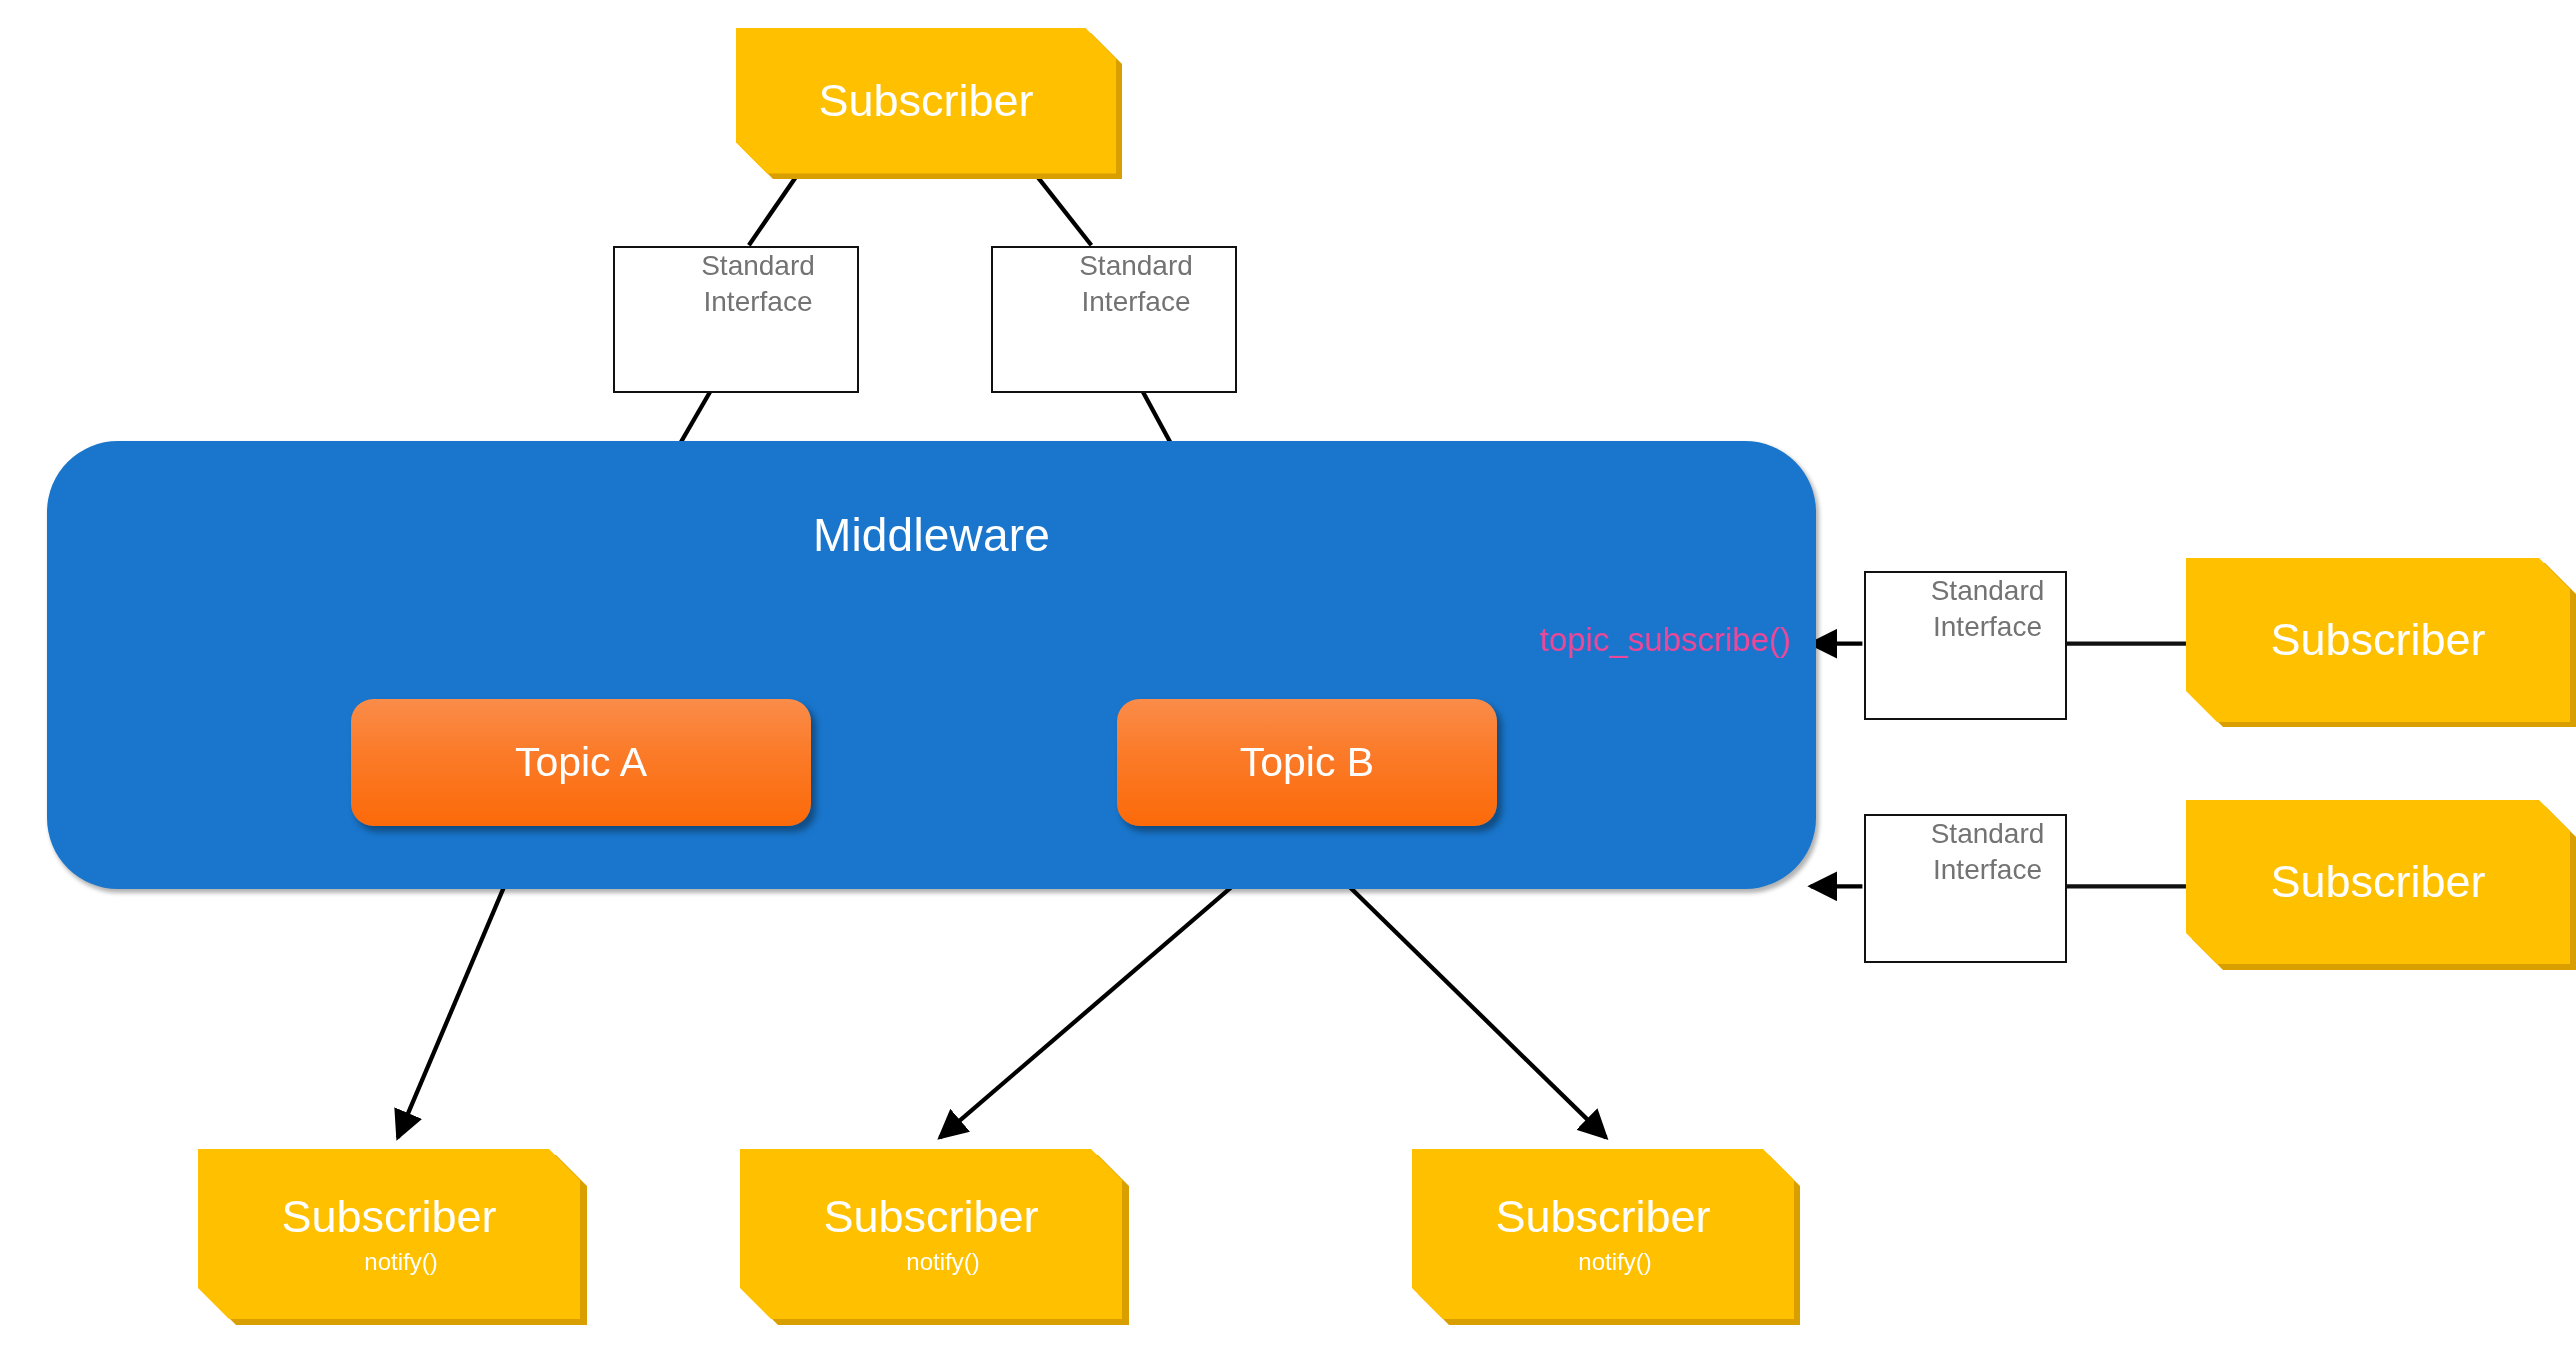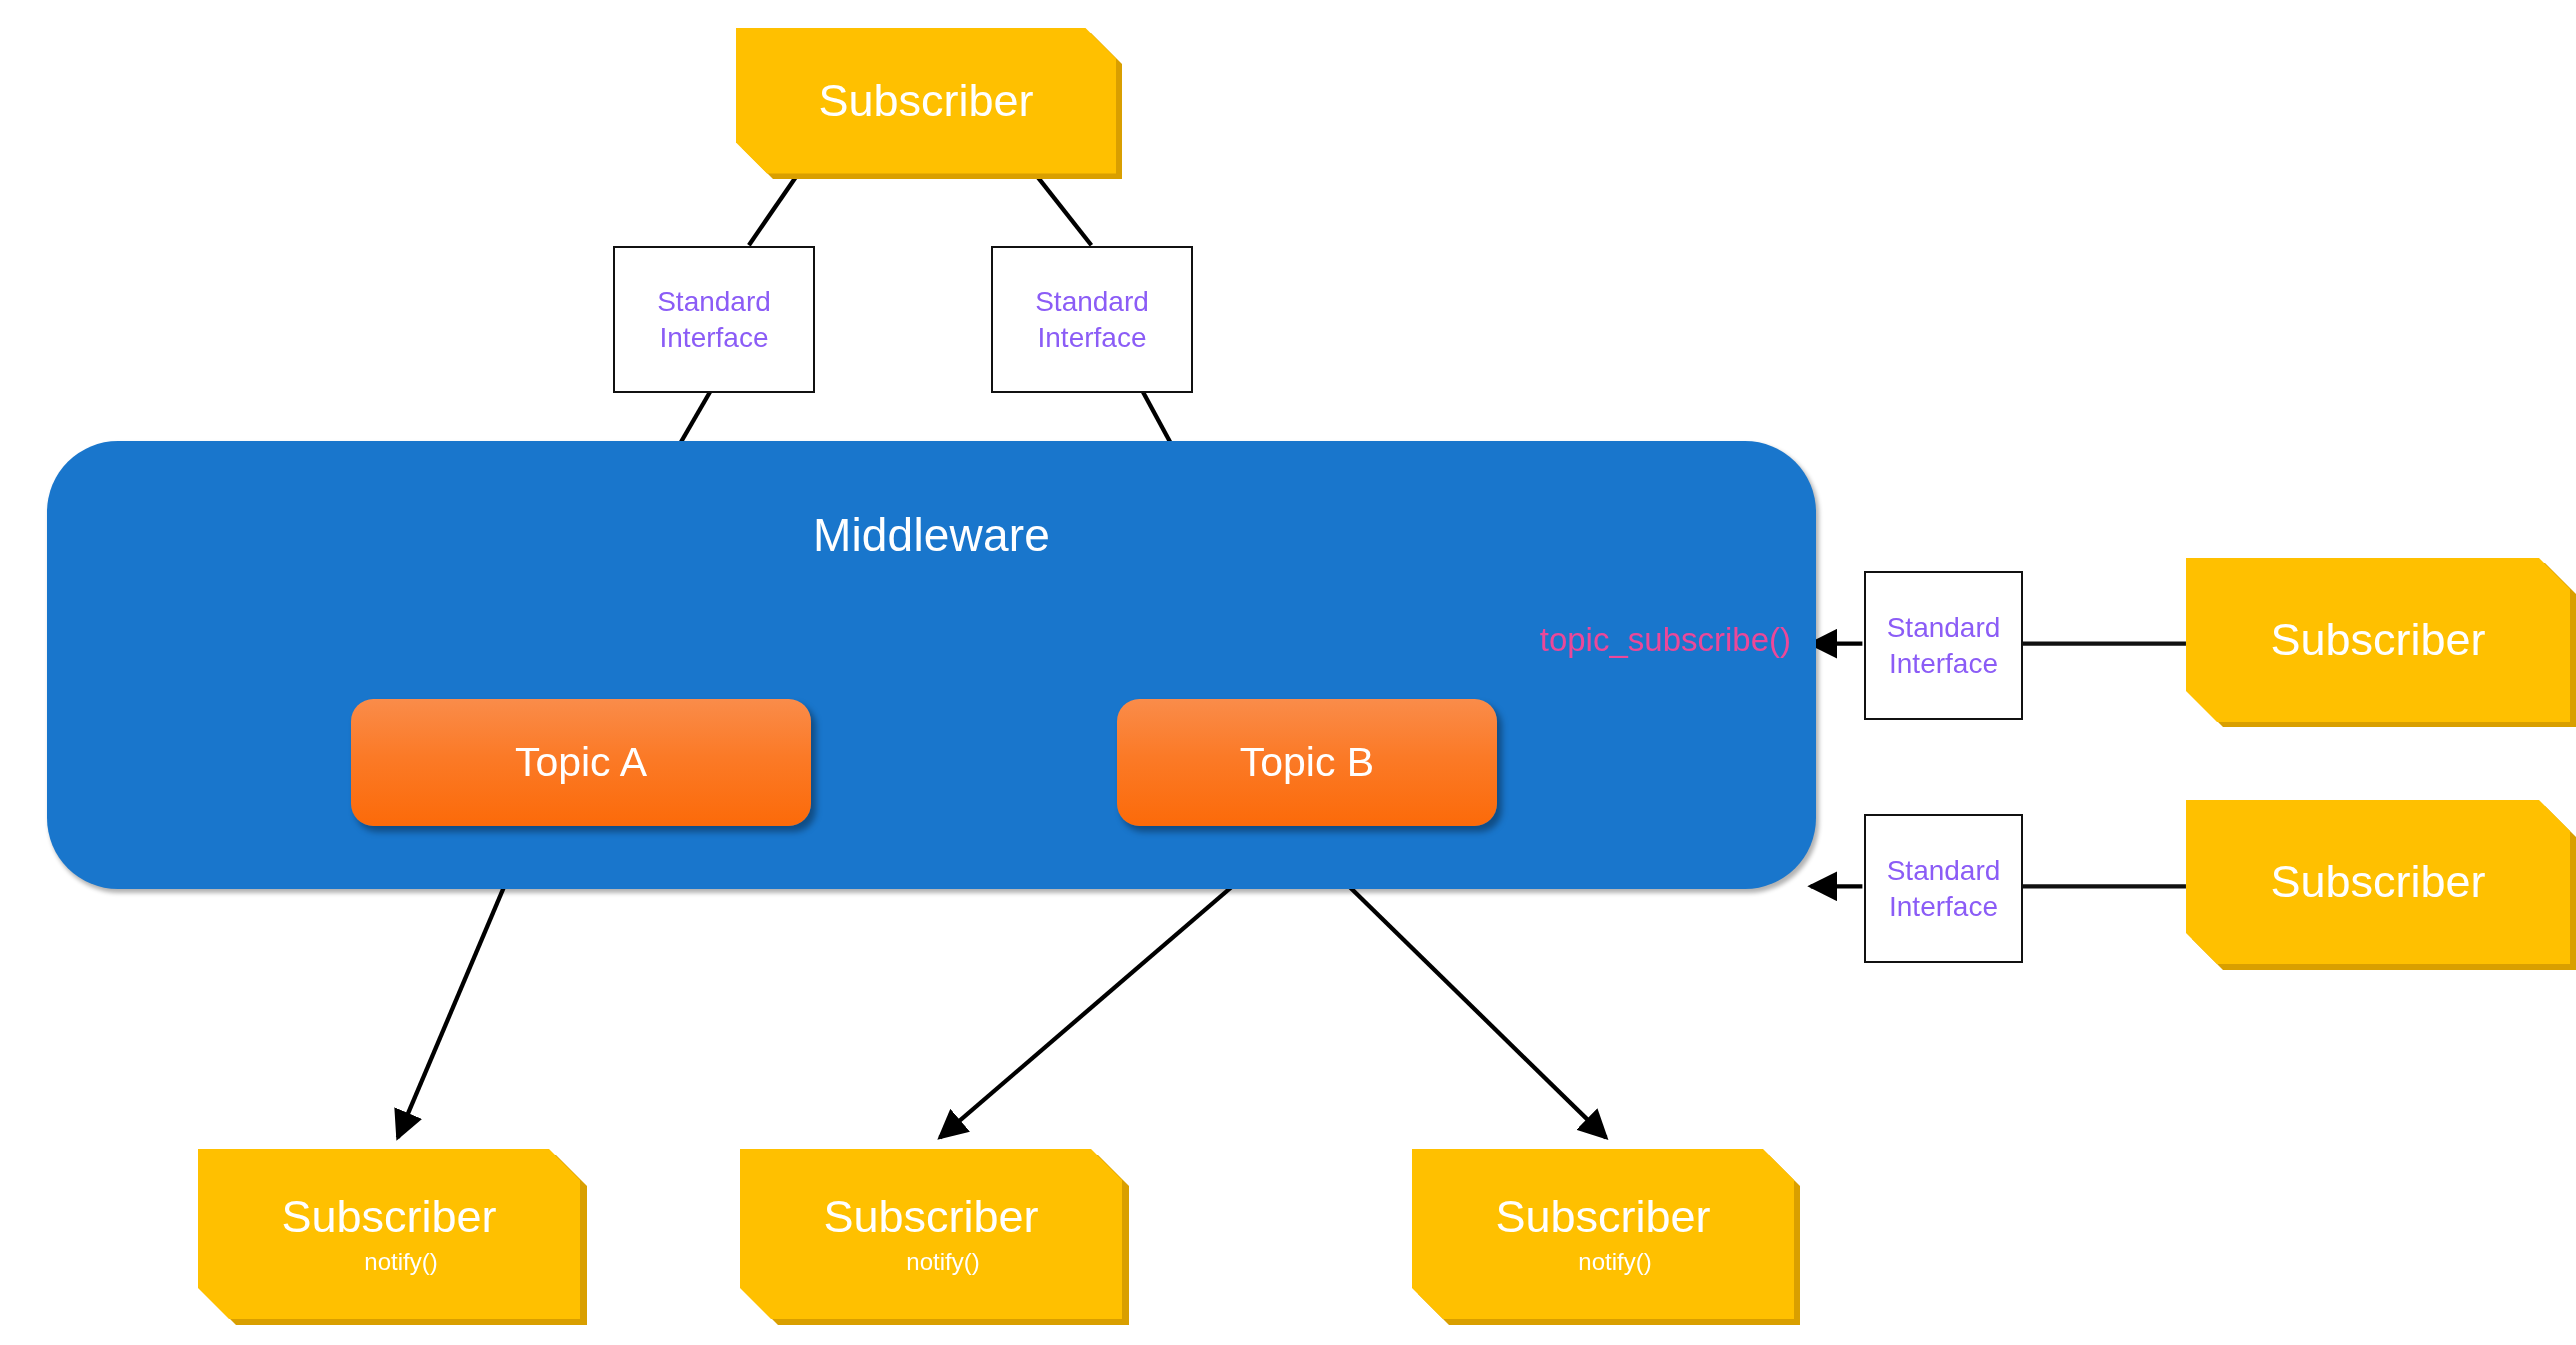--- a/index.html
+++ b/index.html
@@ -74,25 +74,25 @@
   }
 
   
   .iface {
     position: absolute;
     background: #ffffff;
     border: 2.6px solid #111111;
     display: flex;
     flex-direction: column;
     align-items: center;
-    justify-content: center;
-    color: #8b5cf6;
+    color: #737373;
     font-size: 28px;
     line-height: 1.28;
     text-align: center;
+    padding-left: 44px;
   }
 
   
   .topic {
     position: absolute;
     background: linear-gradient(180deg, #FA8C4A 0%, #FB7A27 45%, #FC6A09 100%);
     border-radius: 22.4px;
     display: flex;
     align-items: center;
     justify-content: center;

